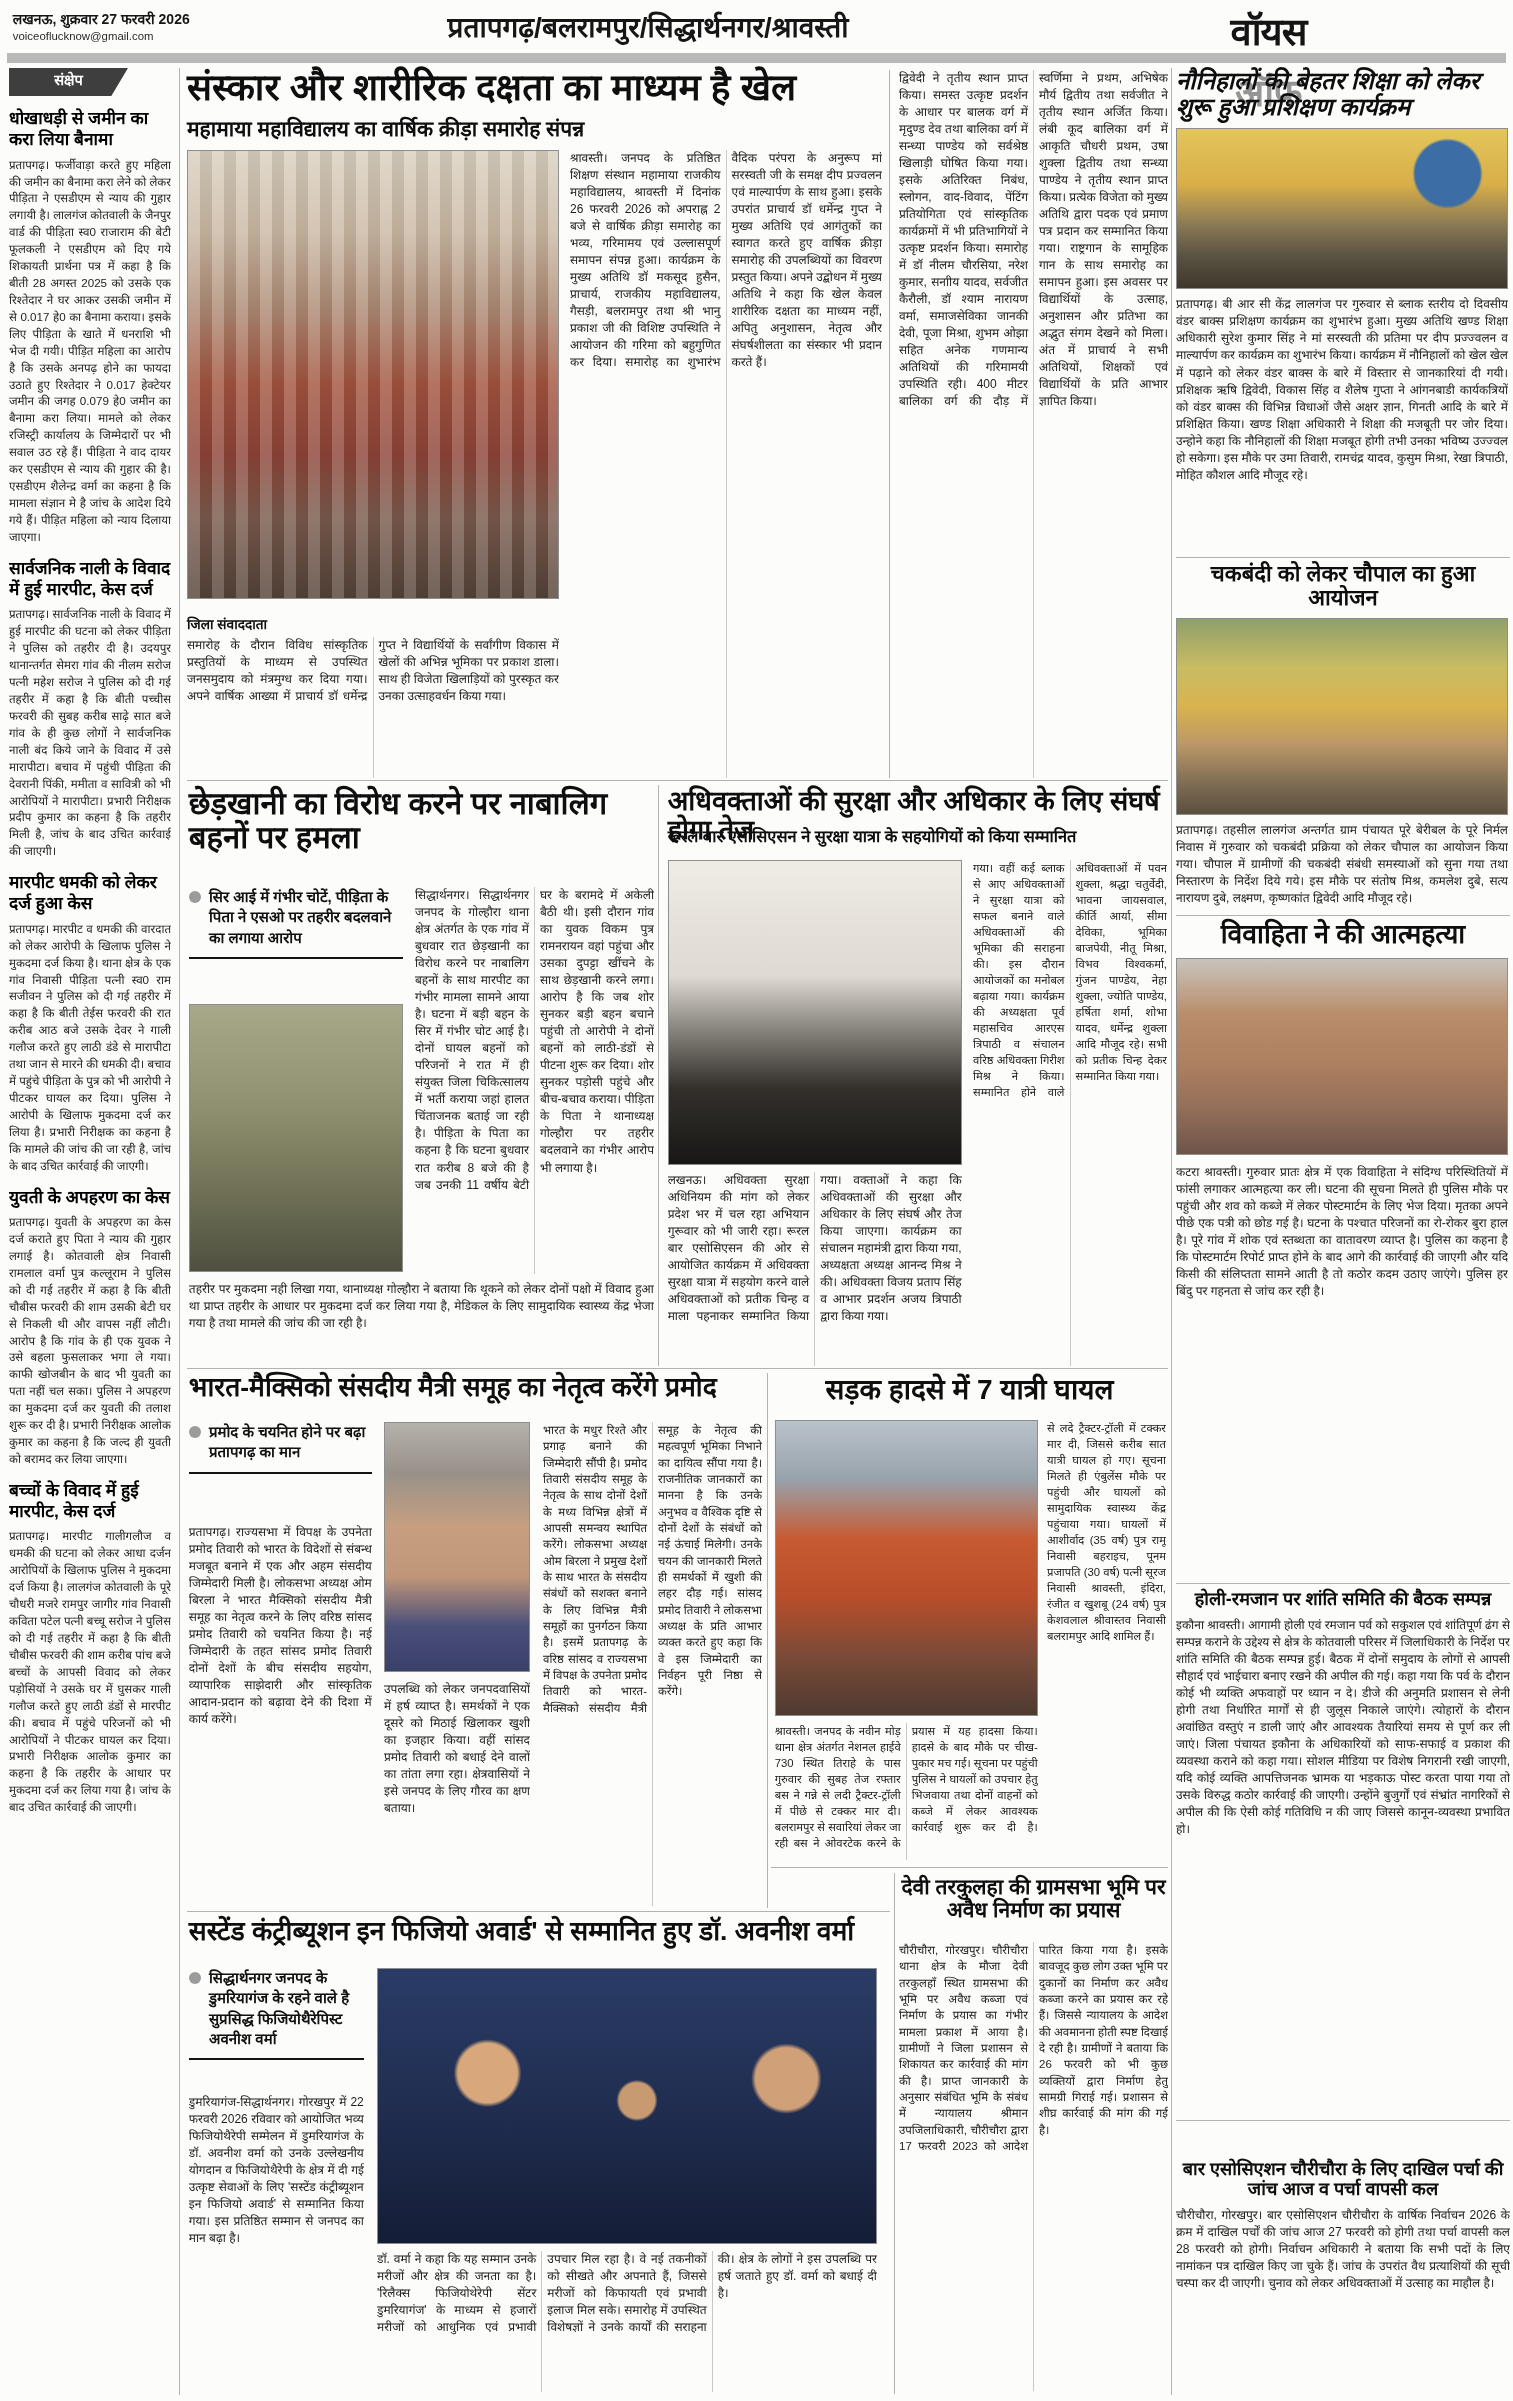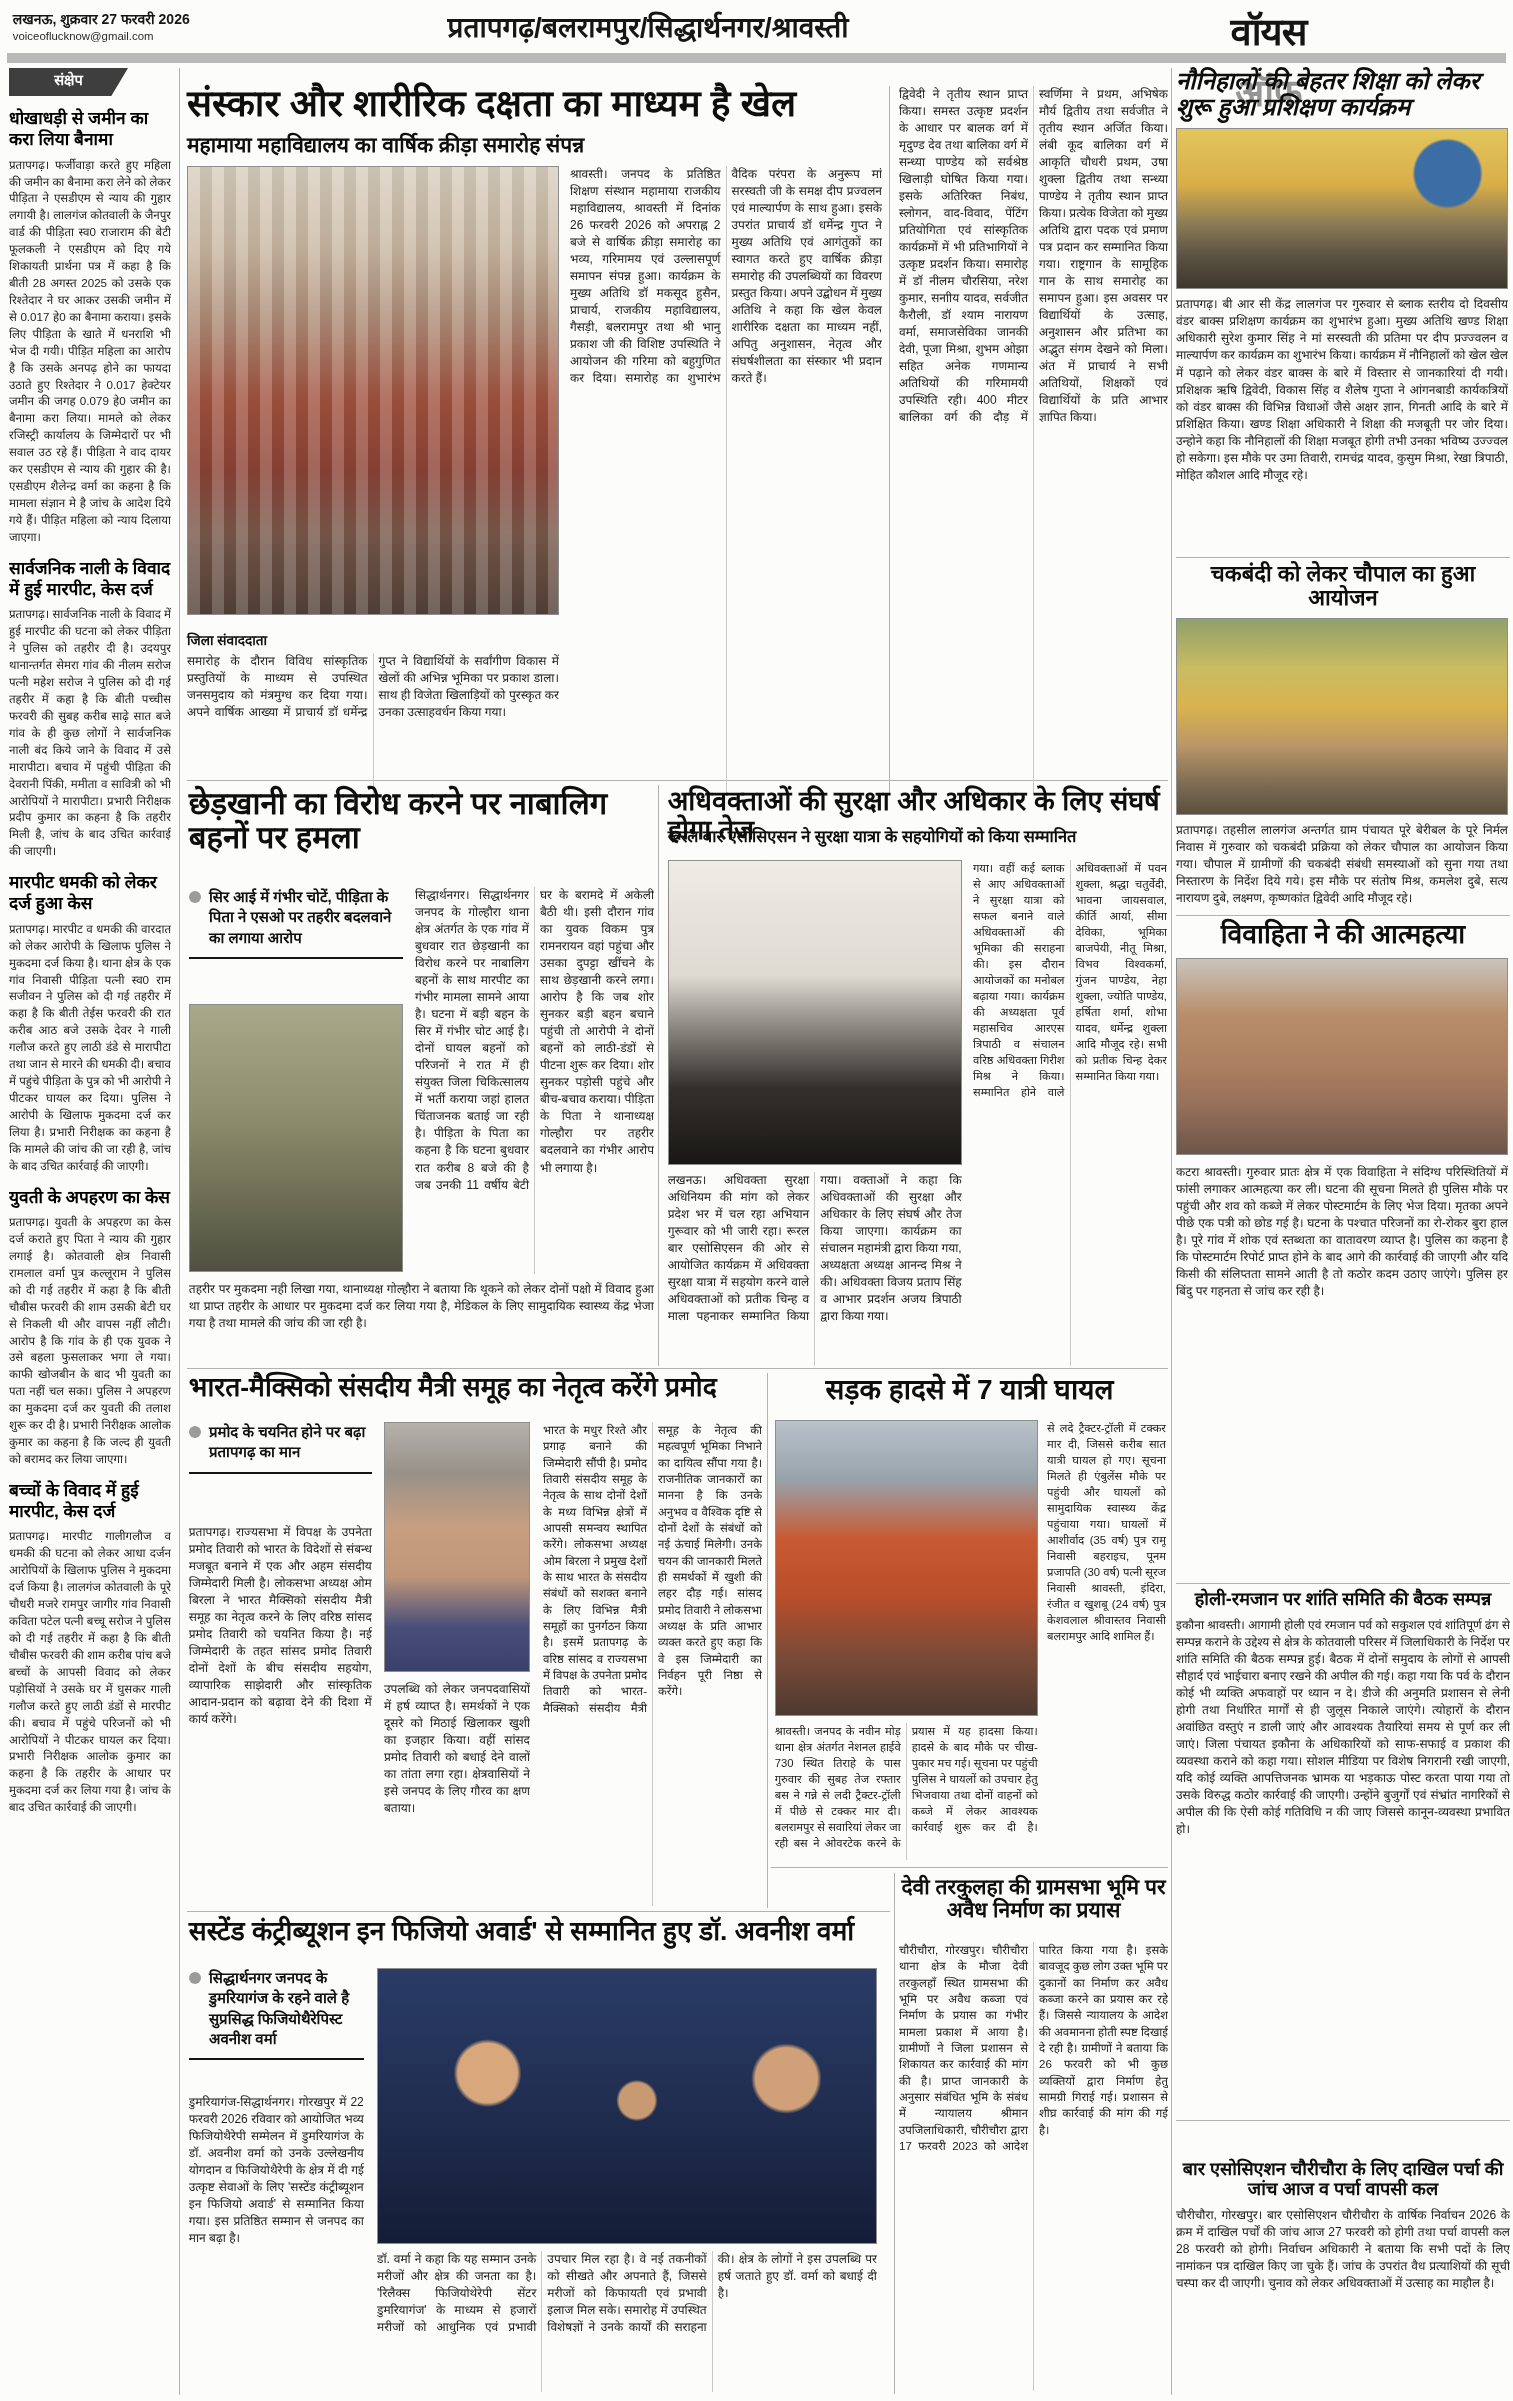--- a/index.html
+++ b/index.html
@@ -105,21 +105,21 @@
     <div>
       <h3>युवती के अपहरण का केस</h3>
       <p>प्रतापगढ़। युवती के अपहरण का केस दर्ज कराते हुए पिता ने न्याय की गुहार लगाई है। कोतवाली क्षेत्र निवासी रामलाल वर्मा पुत्र कल्लूराम ने पुलिस को दी गई तहरीर में कहा है कि बीती चौबीस फरवरी की शाम उसकी बेटी घर से निकली थी और वापस नहीं लौटी। आरोप है कि गांव के ही एक युवक ने उसे बहला फुसलाकर भगा ले गया। काफी खोजबीन के बाद भी युवती का पता नहीं चल सका। पुलिस ने अपहरण का मुकदमा दर्ज कर युवती की तलाश शुरू कर दी है। प्रभारी निरीक्षक आलोक कुमार का कहना है कि जल्द ही युवती को बरामद कर लिया जाएगा।</p>
     </div>
     <div>
       <h3>बच्चों के विवाद में हुई मारपीट, केस दर्ज</h3>
       <p>प्रतापगढ़। मारपीट गालीगलौज व धमकी की घटना को लेकर आधा दर्जन आरोपियों के खिलाफ पुलिस ने मुकदमा दर्ज किया है। लालगंज कोतवाली के पूरे चौधरी मजरे रामपुर जागीर गांव निवासी कविता पटेल पत्नी बच्चू सरोज ने पुलिस को दी गई तहरीर में कहा है कि बीती चौबीस फरवरी की शाम करीब पांच बजे बच्चों के आपसी विवाद को लेकर पड़ोसियों ने उसके घर में घुसकर गाली गलौज करते हुए लाठी डंडों से मारपीट की। बचाव में पहुंचे परिजनों को भी आरोपियों ने पीटकर घायल कर दिया। प्रभारी निरीक्षक आलोक कुमार का कहना है कि तहरीर के आधार पर मुकदमा दर्ज कर लिया गया है। जांच के बाद उचित कार्रवाई की जाएगी।</p>
     </div>
   </div>
 
-  <div class="abs" style="left:187px;top:82px;width:981px;height:714px;">
+  <div class="abs" style="left:187px;top:66px;width:981px;height:714px;">
     <div class="abs hl" style="left:0;top:1.8px;width:703px;font-size:37px;">संस्कार और शारीरिक दक्षता का माध्यम है खेल</div>
     <div class="abs hl" style="left:0;top:51px;width:694px;font-size:21px;">महामाया महाविद्यालय का वार्षिक क्रीड़ा समारोह संपन्न</div>
     <div class="abs ph ph-main" style="left:0;top:84px;width:372px;height:449px;"></div>
     <div class="abs bd cols2" style="left:383px;top:84px;width:312px;height:628px;">श्रावस्ती। जनपद के प्रतिष्ठित शिक्षण संस्थान महामाया राजकीय महाविद्यालय, श्रावस्ती में दिनांक 26 फरवरी 2026 को अपराह्न 2 बजे से वार्षिक क्रीड़ा समारोह का भव्य, गरिमामय एवं उल्लासपूर्ण समापन संपन्न हुआ। कार्यक्रम के मुख्य अतिथि डॉ मकसूद हुसैन, प्राचार्य, राजकीय महाविद्यालय, गैसड़ी, बलरामपुर तथा श्री भानु प्रकाश जी की विशिष्ट उपस्थिति ने आयोजन की गरिमा को बहुगुणित कर दिया। समारोह का शुभारंभ वैदिक परंपरा के अनुरूप मां सरस्वती जी के समक्ष दीप प्रज्वलन एवं माल्यार्पण के साथ हुआ। इसके उपरांत प्राचार्य डॉ धर्मेन्द्र गुप्त ने मुख्य अतिथि एवं आगंतुकों का स्वागत करते हुए वार्षिक क्रीड़ा समारोह की उपलब्धियों का विवरण प्रस्तुत किया। अपने उद्बोधन में मुख्य अतिथि ने कहा कि खेल केवल शारीरिक दक्षता का माध्यम नहीं, अपितु अनुशासन, नेतृत्व और संघर्षशीलता का संस्कार भी प्रदान करते हैं।</div>
     <div class="abs byline" style="left:0;top:548px;">जिला संवाददाता</div>
     <div class="abs bd cols2" style="left:0;top:571px;width:372px;height:141px;">समारोह के दौरान विविध सांस्कृतिक प्रस्तुतियों के माध्यम से उपस्थित जनसमुदाय को मंत्रमुग्ध कर दिया गया। अपने वार्षिक आख्या में प्राचार्य डॉ धर्मेन्द्र गुप्त ने विद्यार्थियों के सर्वांगीण विकास में खेलों की अभिन्न भूमिका पर प्रकाश डाला। साथ ही विजेता खिलाड़ियों को पुरस्कृत कर उनका उत्साहवर्धन किया गया।</div>
     <div class="vr" style="left:702px;top:3.7px;height:708px;"></div>
     <div class="abs bd cols2" style="left:712px;top:3.7px;width:269px;height:708px;">द्विवेदी ने तृतीय स्थान प्राप्त किया। समस्त उत्कृष्ट प्रदर्शन के आधार पर बालक वर्ग में मृदुण्ड देव तथा बालिका वर्ग में सन्ध्या पाण्डेय को सर्वश्रेष्ठ खिलाड़ी घोषित किया गया। इसके अतिरिक्त निबंध, स्लोगन, वाद-विवाद, पेंटिंग प्रतियोगिता एवं सांस्कृतिक कार्यक्रमों में भी प्रतिभागियों ने उत्कृष्ट प्रदर्शन किया। समारोह में डॉ नीलम चौरसिया, नरेश कुमार, सनाीय यादव, सर्वजीत कैरौली, डॉ श्याम नारायण वर्मा, समाजसेविका जानकी देवी, पूजा मिश्रा, शुभम ओझा सहित अनेक गणमान्य अतिथियों की गरिमामयी उपस्थिति रही। 400 मीटर बालिका वर्ग की दौड़ में स्वर्णिमा ने प्रथम, अभिषेक मौर्य द्वितीय तथा सर्वजीत ने तृतीय स्थान अर्जित किया। लंबी कूद बालिका वर्ग में आकृति चौधरी प्रथम, उषा शुक्ला द्वितीय तथा सन्ध्या पाण्डेय ने तृतीय स्थान प्राप्त किया। प्रत्येक विजेता को मुख्य अतिथि द्वारा पदक एवं प्रमाण पत्र प्रदान कर सम्मानित किया गया। राष्ट्रगान के सामूहिक गान के साथ समारोह का समापन हुआ। इस अवसर पर विद्यार्थियों के उत्साह, अनुशासन और प्रतिभा का अद्भुत संगम देखने को मिला। अंत में प्राचार्य ने सभी अतिथियों, शिक्षकों एवं विद्यार्थियों के प्रति आभार ज्ञापित किया।</div>
   </div>
 

